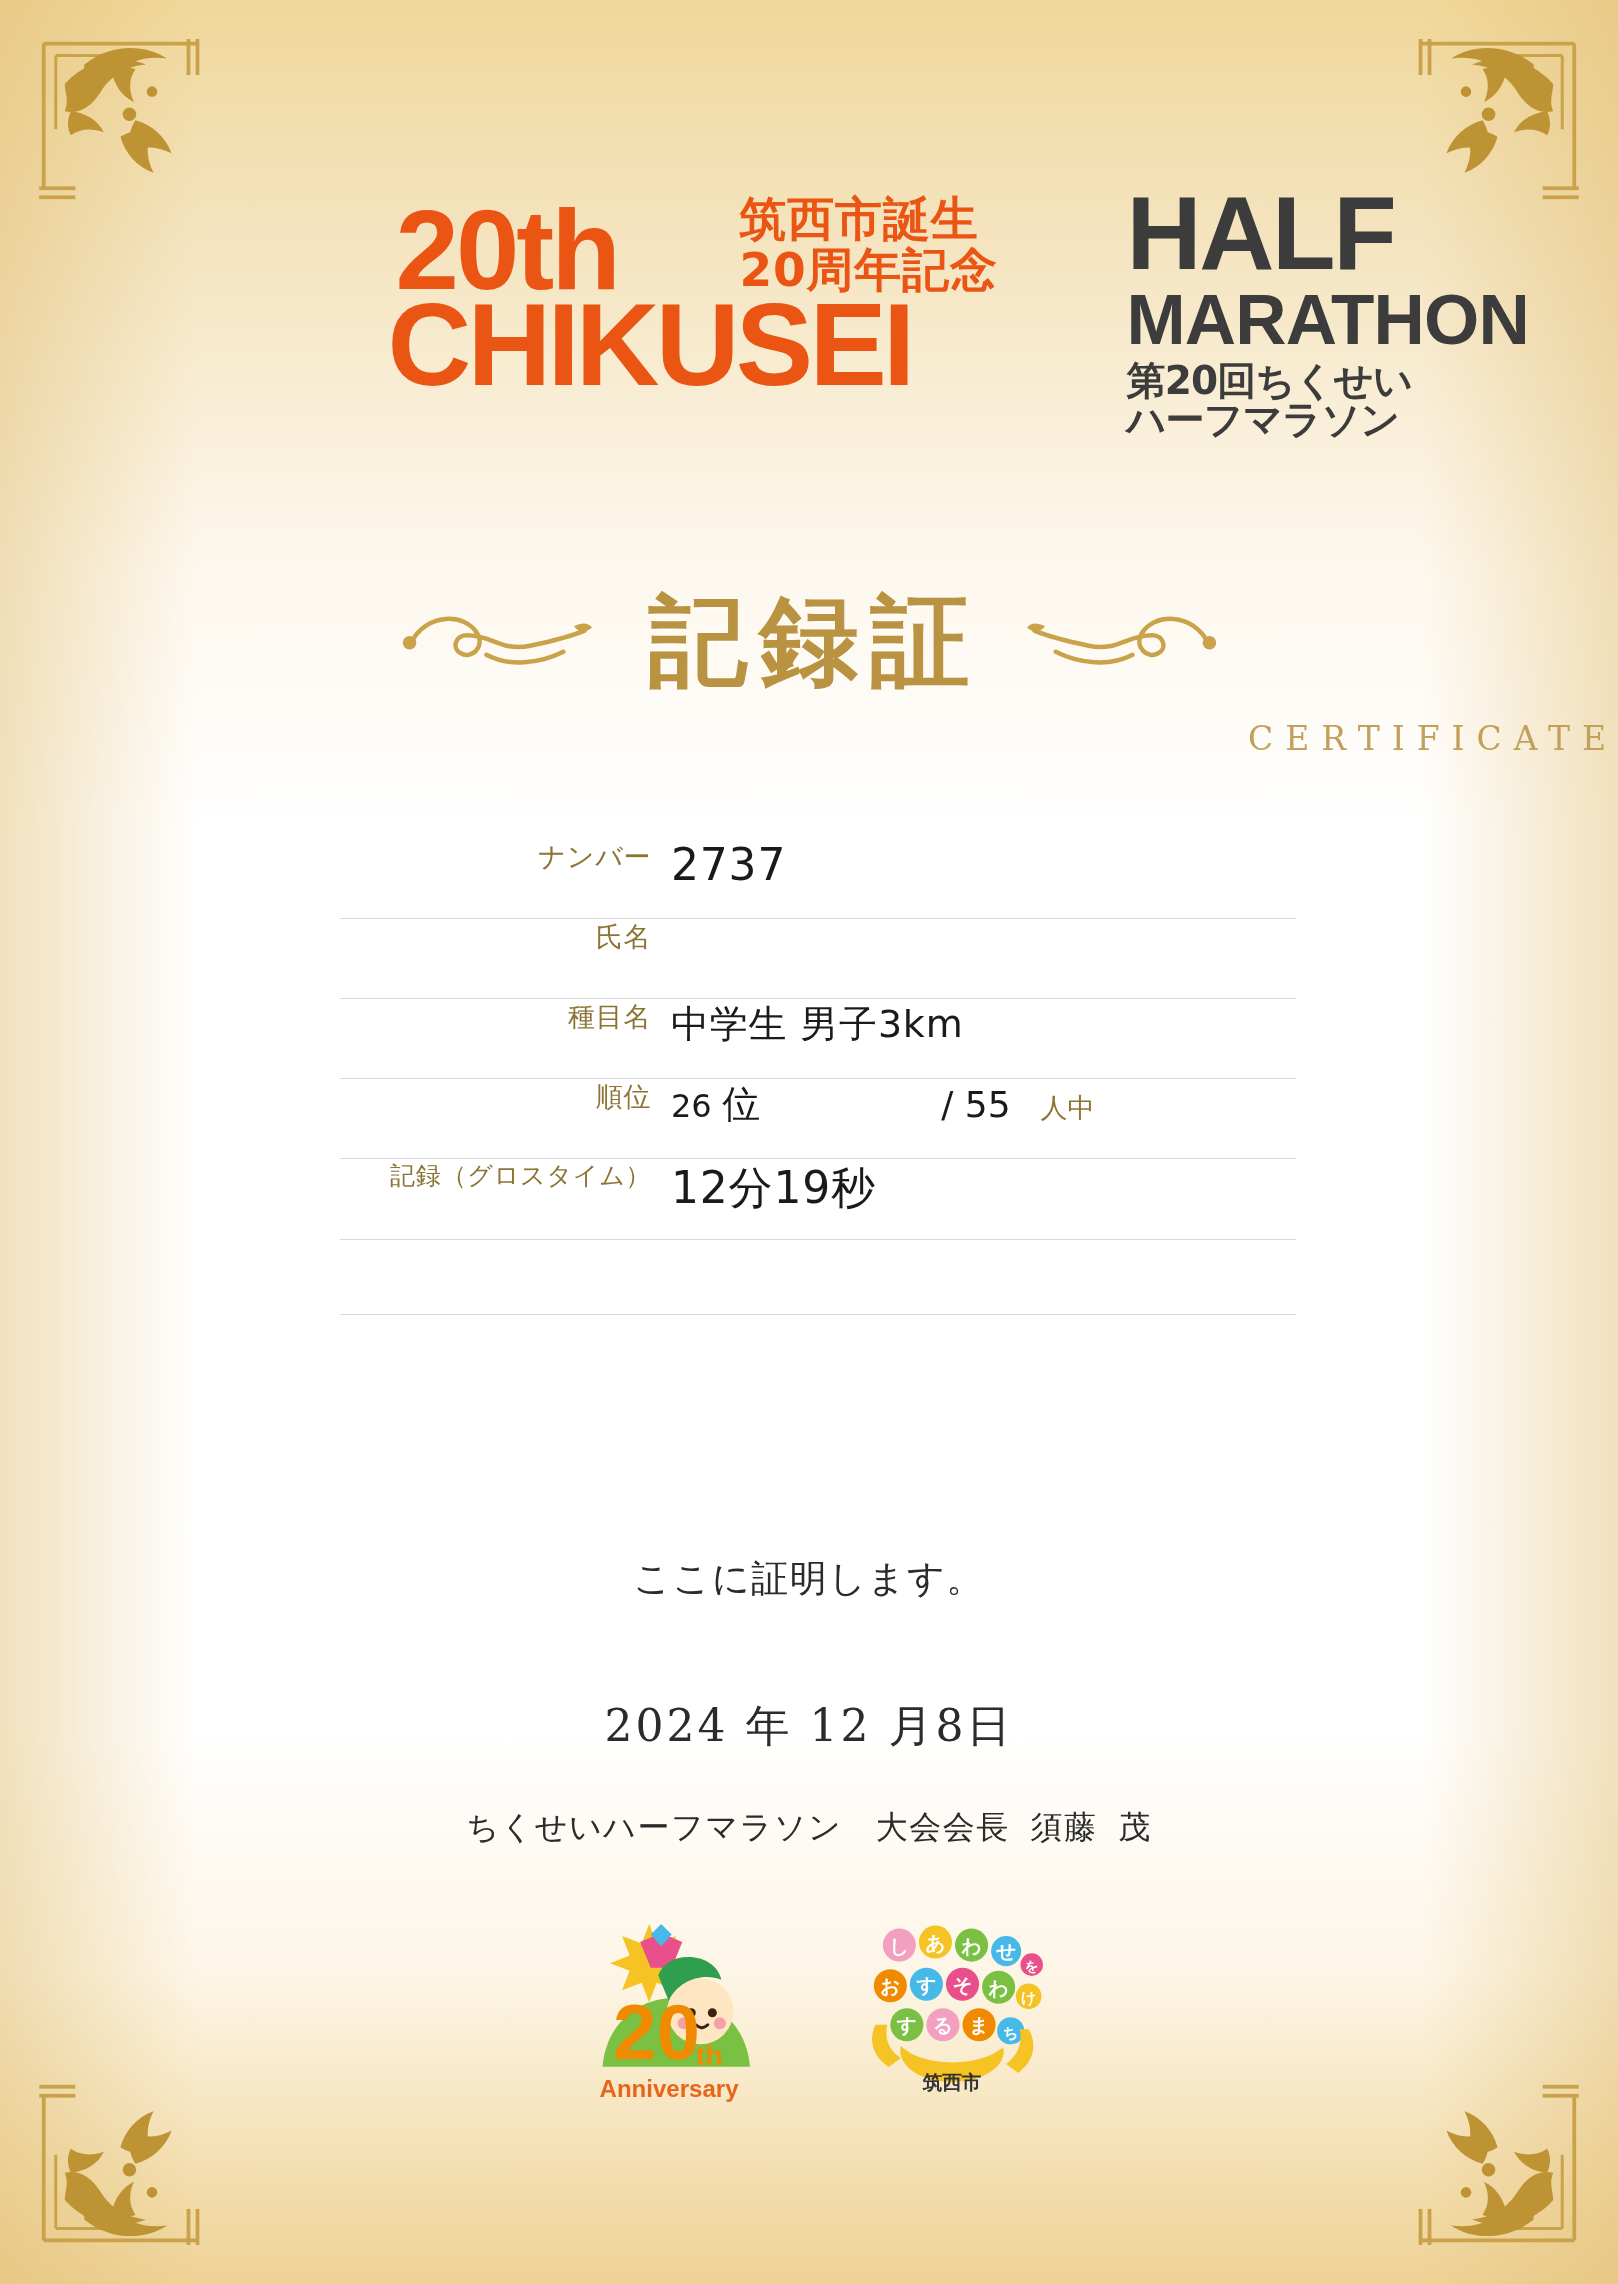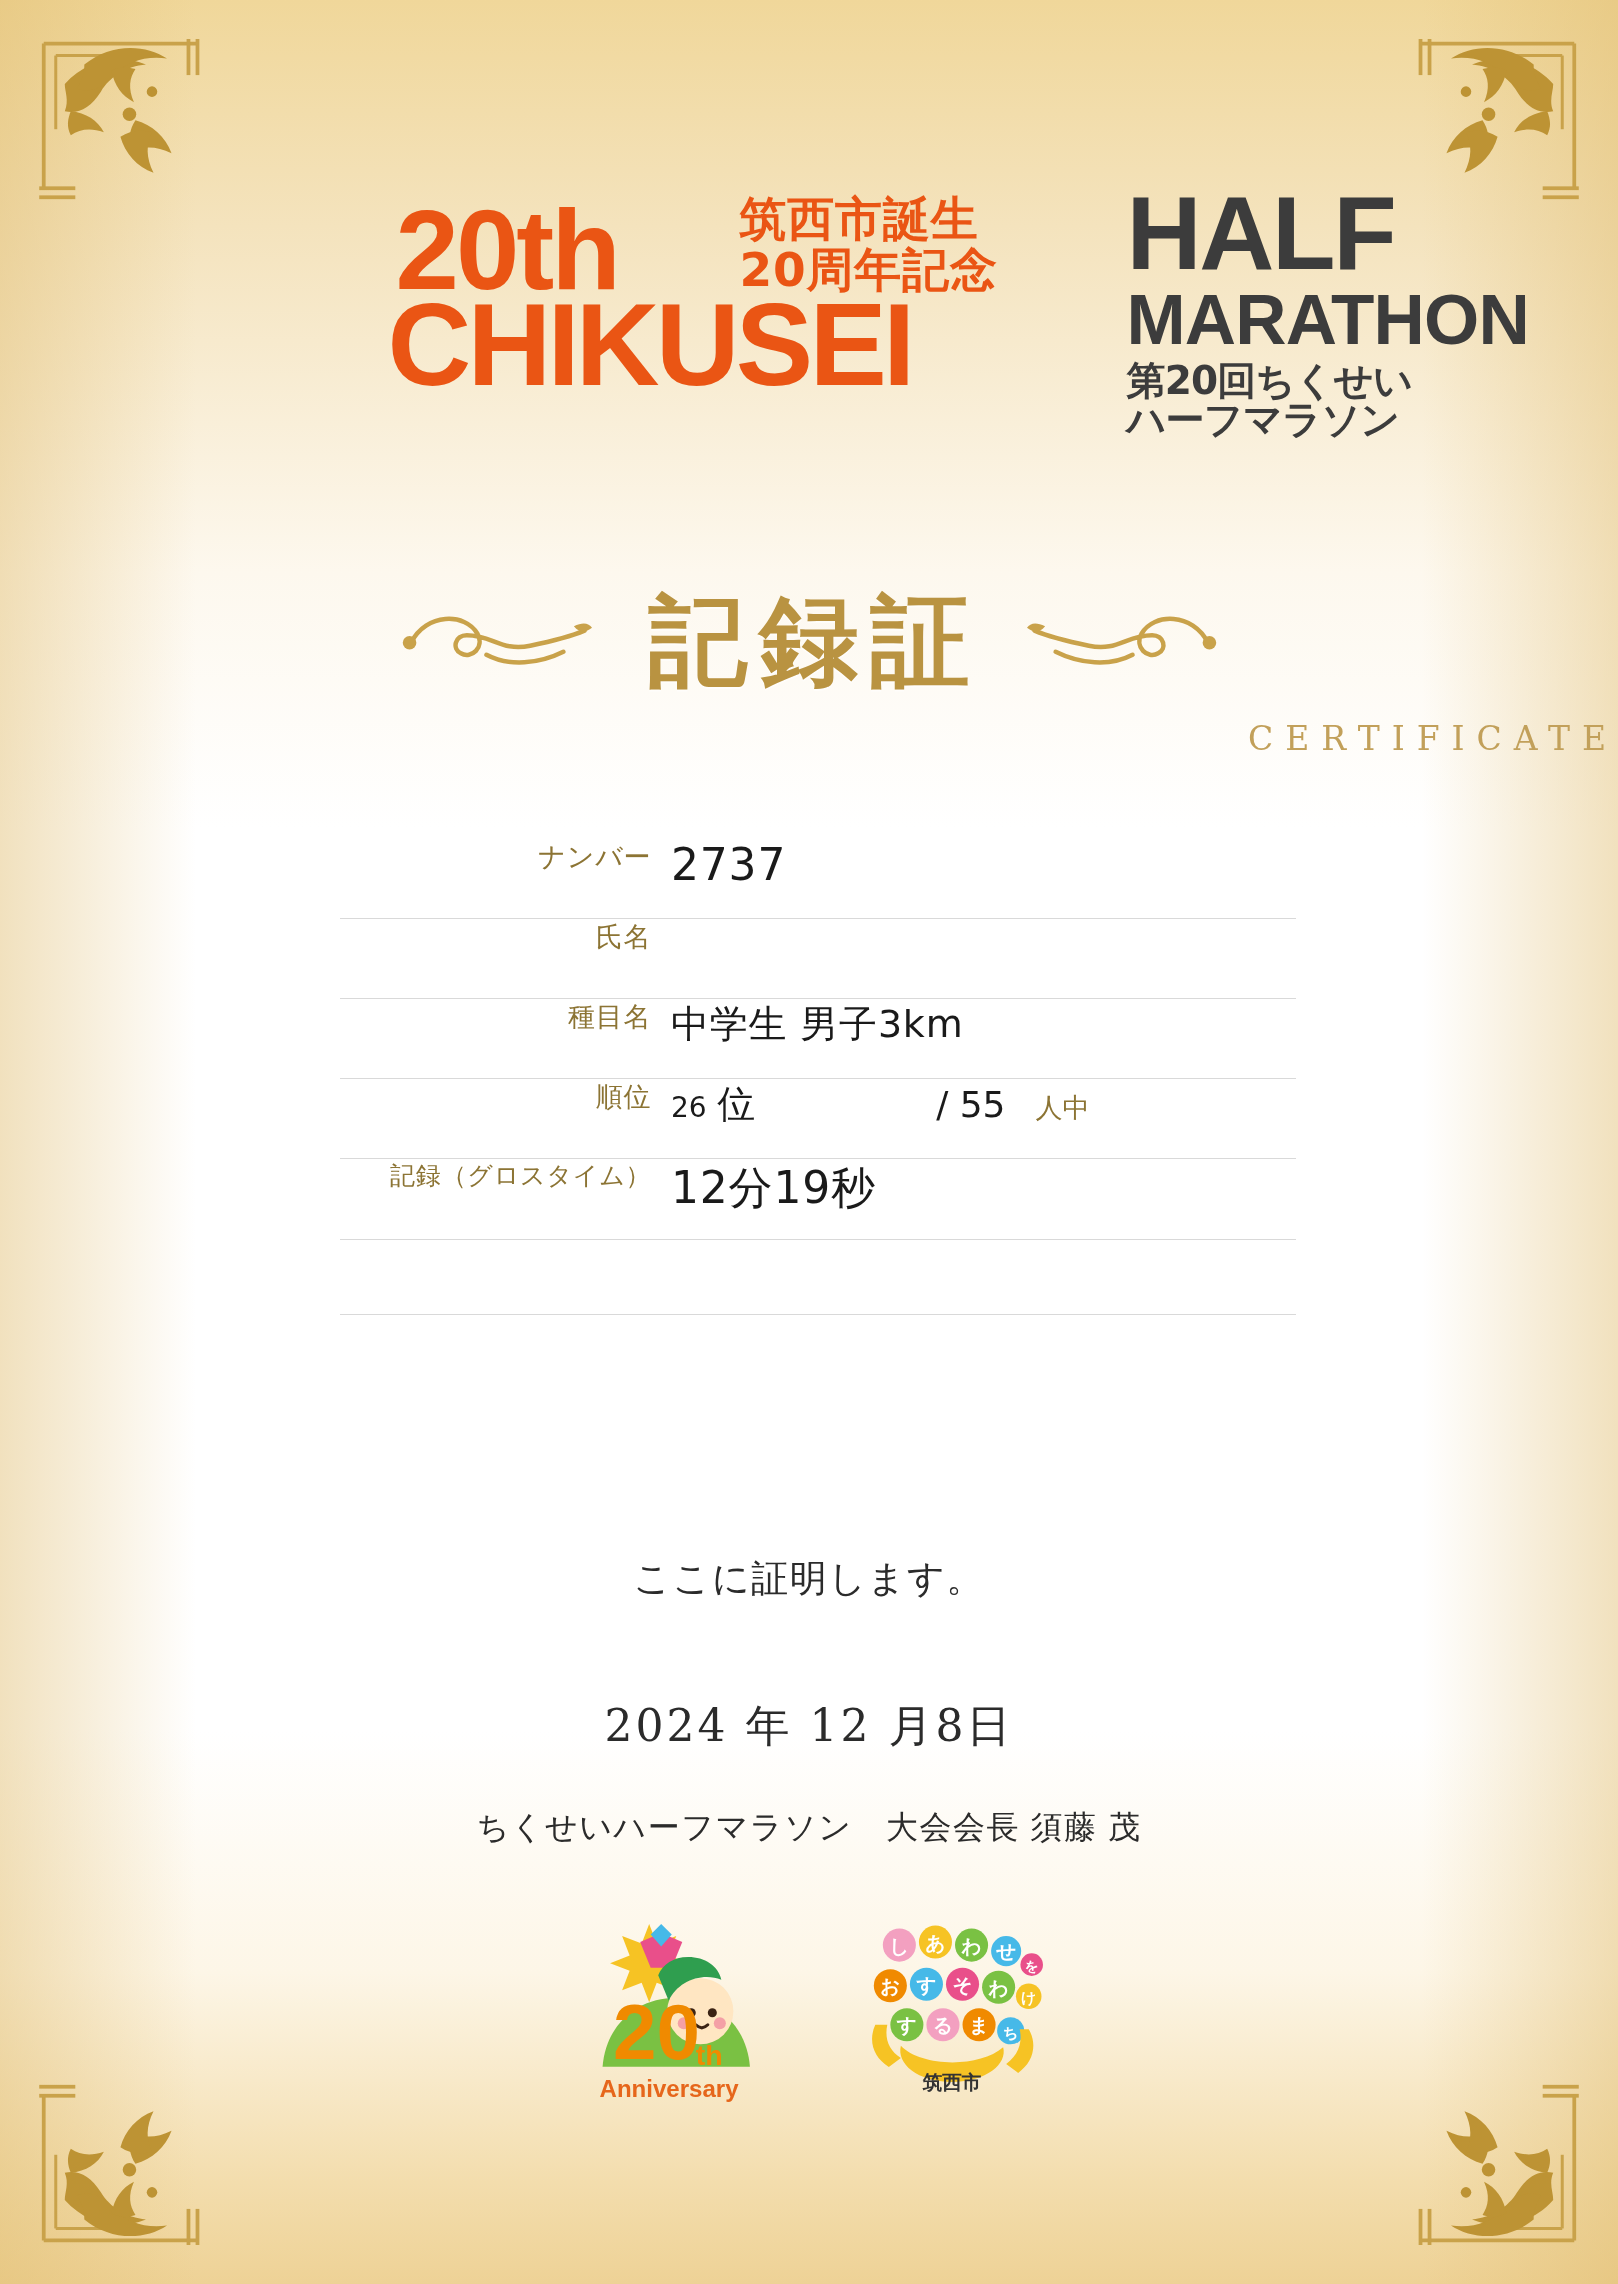--- a/index.html
+++ b/index.html
@@ -211,21 +211,21 @@
   }
   .field-value.md { font-size: 38px; }
   .rank-wrap {
     flex: 1;
     display: flex;
     align-items: baseline;
     padding-bottom: 10.5px;
   }
   .rank-num {
     font-family: "DejaVu Sans", sans-serif;
-    font-size: 28px;
+    font-size: 32px;
     color: #1a1a1a;
   }
   .rank-unit {
     font-family: "DejaVu Sans", sans-serif;
     font-size: 38px;
     color: #1a1a1a;
     margin-left: 10.5px;
   }
   .rank-total {
     font-family: "DejaVu Sans", sans-serif;
@@ -260,21 +260,21 @@
     font-family: "DejaVu Serif", serif;
     font-size: 44px;
     color: #2b2b2b;
     letter-spacing: 3px;
   }
   .signature {
     position: absolute;
     left: 0; right: 0;
     top: 1806px;
     text-align: center;
-    font-family: Liberation Sans, sans-serif;
+    font-family: Liberation Mono, monospace;
     font-size: 32px;
     color: #2b2b2b;
     letter-spacing: 1.5px;
   }
 
   
   .footer-logos {
     position: absolute;
     left: 0; right: 0;
     top: 1912px;

